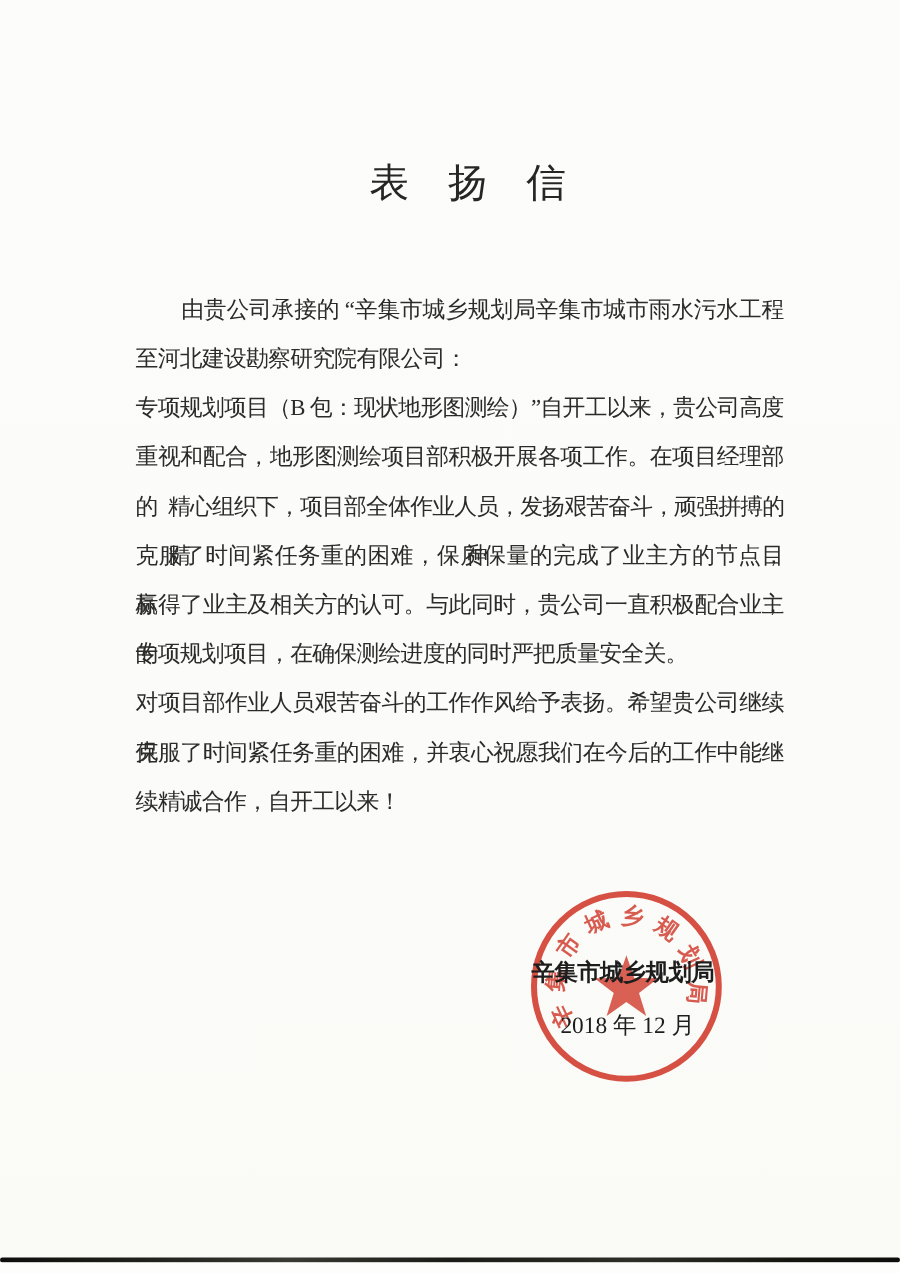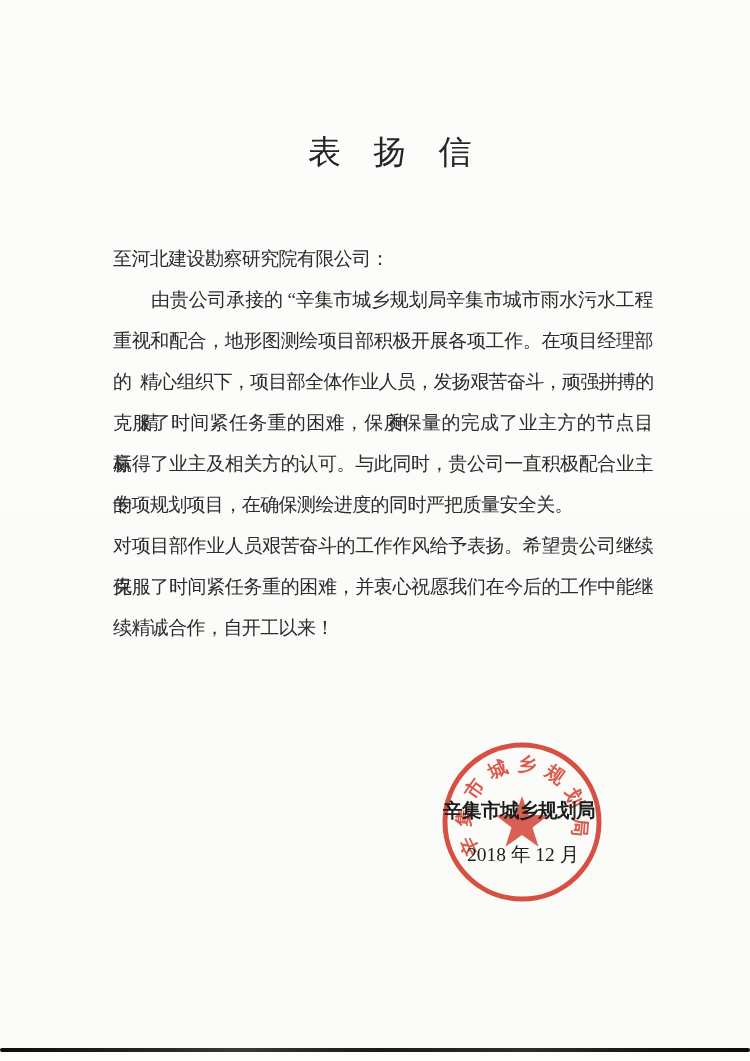--- a/index.html
+++ b/index.html
@@ -94,22 +94,23 @@
   }
 </style>
 </head>
 <body>
 
 <div class="paper">
 
   <div class="doc-title">表 扬 信</div>
 
   <div class="body-block">
+    <div class="line fill indent">由贵公司承接的 “辛集市城乡规划局辛集市城市雨水污水工程</div>
     <div class="line">至河北建设勘察研究院有限公司：</div>
-    <div class="line fill indent">由贵公司承接的 “辛集市城乡规划局辛集市城市雨水污水工程</div>
+    <div class="line fill">专项规划项目（B 包：现状地形图测绘）”自开工以来，贵公司高度</div>
     <div class="line fill">重视和配合，地形图测绘项目部积极开展各项工作。在项目经理部的</div>
     <div class="line fill tight">精心组织下，项目部全体作业人员，发扬艰苦奋斗，顽强拼搏的精神，</div>
     <div class="line fill">克服了时间紧任务重的困难，保质保量的完成了业主方的节点目标，</div>
     <div class="line fill">赢得了业主及相关方的认可。与此同时，贵公司一直积极配合业主的</div>
     <div class="line">专项规划项目，在确保测绘进度的同时严把质量安全关。</div>
     <div class="line fill">对项目部作业人员艰苦奋斗的工作作风给予表扬。希望贵公司继续保</div>
     <div class="line fill">克服了时间紧任务重的困难，并衷心祝愿我们在今后的工作中能继</div>
     <div class="line">续精诚合作，自开工以来！</div>
   </div>
 

